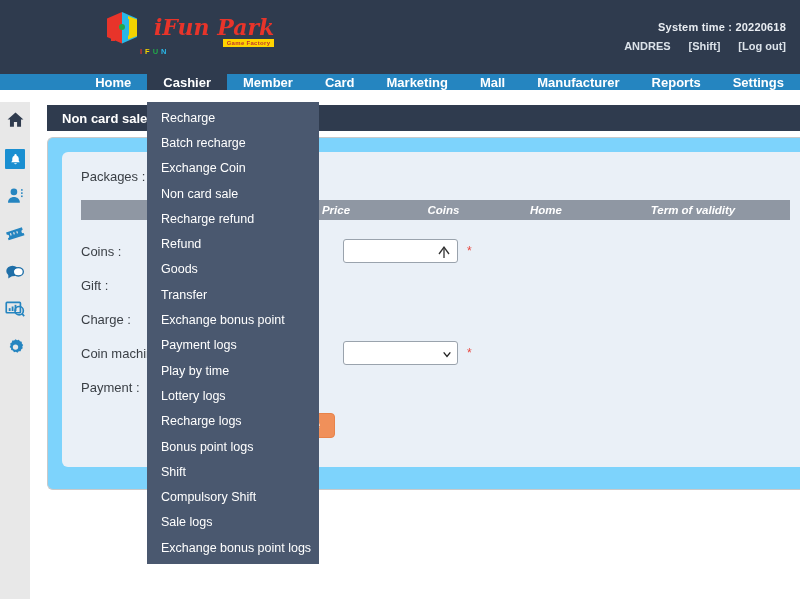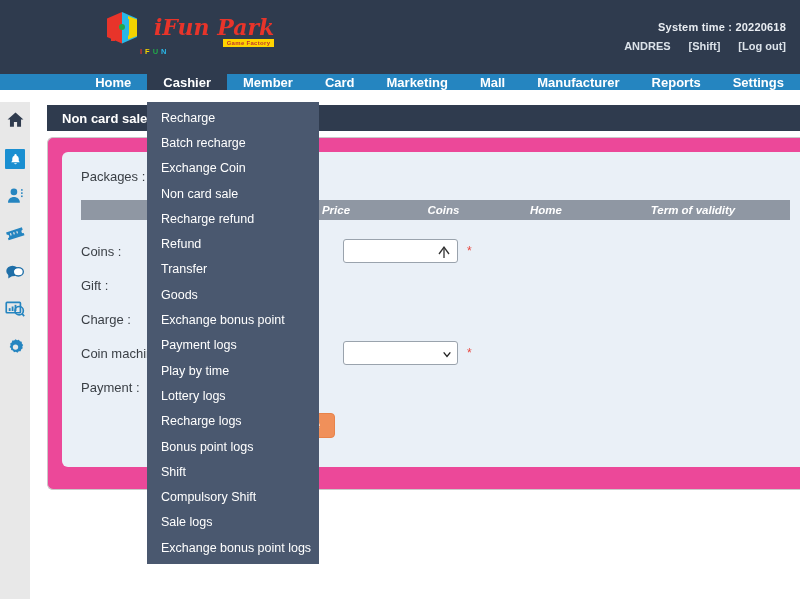--- a/index.html
+++ b/index.html
@@ -82,21 +82,21 @@
 
   
   .page-title-bar {
     position:absolute; left:47px; top:105px; width:753px; height:26px;
     background:#2f3b4e; color:#ffffff;
     font-size:13px; font-weight:bold;
     display:flex; align-items:center; padding-left:15px;
   }
   .panel {
     position:absolute; left:47px; top:137px; width:753px; height:353px;
-    background:#ec4899;
+    background:#7dd3fc;
     border:1px solid #c9c9c9; border-right:none;
     border-radius:6px 0 0 6px;
   }
   .inner {
     position:absolute; left:14px; top:14px; right:0; bottom:22px;
     background:#eaf0f7;
     border-radius:6px 0 0 6px;
   }
   .form-row {
     display:flex; align-items:center;
@@ -367,22 +367,22 @@
     </div>
   </div>
 
   <div class="dropdown">
     <div class="dd-item">Recharge</div>
     <div class="dd-item">Batch recharge</div>
     <div class="dd-item">Exchange Coin</div>
     <div class="dd-item">Non card sale</div>
     <div class="dd-item">Recharge refund</div>
     <div class="dd-item">Refund</div>
+    <div class="dd-item">Goods</div>
     <div class="dd-item">Transfer</div>
-    <div class="dd-item">Goods</div>
     <div class="dd-item">Exchange bonus point</div>
     <div class="dd-item">Payment logs</div>
     <div class="dd-item">Play by time</div>
     <div class="dd-item">Lottery logs</div>
     <div class="dd-item">Recharge logs</div>
     <div class="dd-item">Bonus point logs</div>
     <div class="dd-item">Shift</div>
     <div class="dd-item">Compulsory Shift</div>
     <div class="dd-item">Sale logs</div>
     <div class="dd-item">Exchange bonus point logs</div>

